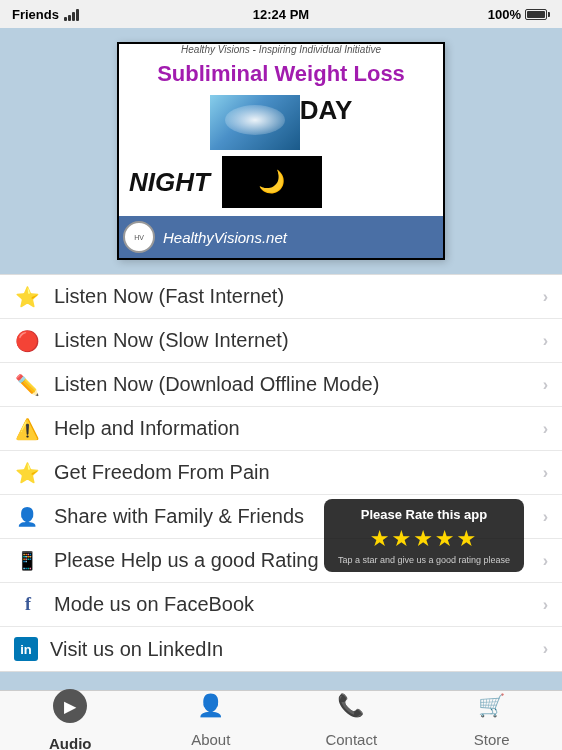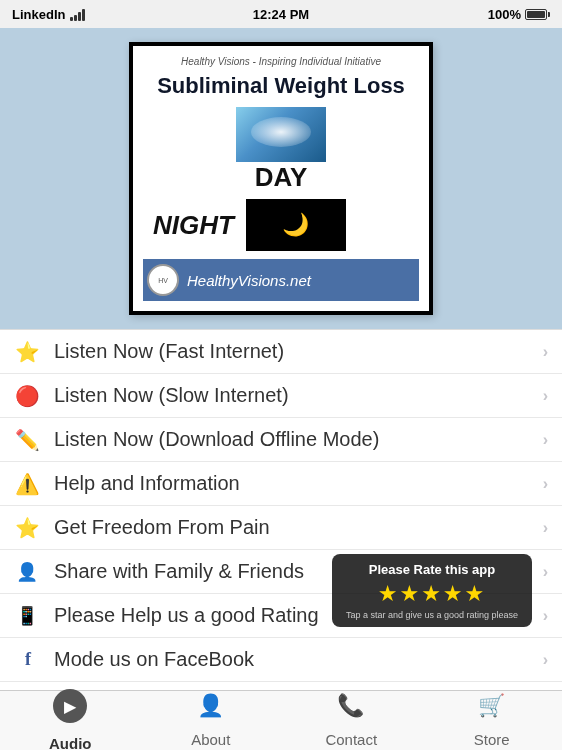--- a/index.html
+++ b/index.html
@@ -37,50 +37,47 @@
       z-index: 1;
       width: 100%;
       height: calc(750px - 28px - 60px);
       overflow-y: auto;
       overflow-x: hidden;
     }
 
     
     .hero-card {
       background: white;
-      border: 4px solid #000000;
+      border: 2px solid #000000;
       margin: 14px auto;
-      width: 304px;
-      padding: 10px;
+      width: 328px;
       box-shadow: 2px 2px 8px rgba(0,0,0,0.2);
     }
 
     .hero-subtitle {
       font-size: 10px;
       text-align: center;
       color: #555;
       font-style: italic;
       margin-bottom: 6px;
     }
 
     .hero-title {
       font-size: 22px;
       font-weight: bold;
       text-align: center;
-      color: #0f172a;
+      color: #a21caf;
       margin-bottom: 8px;
       line-height: 1.2;
     }
 
     .hero-day-row {
       display: flex;
-      align-items: center;
       justify-content: center;
       margin-bottom: 6px;
-      flex-direction: column;
     }
 
     .hero-day-image {
       width: 90px;
       height: 55px;
       background: linear-gradient(135deg, #87ceeb 0%, #4a90c8 40%, #1a5a8a 100%);
       position: relative;
       overflow: hidden;
     }
 
@@ -209,21 +206,21 @@
 
     .menu-item-chevron {
       color: #c7c7cc;
       font-size: 16px;
       font-weight: bold;
     }
 
     
     .rate-popup {
       position: absolute;
-      right: 30px;
+      right: 38px;
       bottom: 10px;
       width: 200px;
       background: rgba(0,0,0,0.8);
       border-radius: 8px;
       padding: 8px 10px 6px;
       text-align: center;
       z-index: 100;
     }
 
     .rate-popup-title {
@@ -334,21 +331,21 @@
       height: 5px;
       background: #333;
       border-radius: 0 1px 1px 0;
     }
   </style>
 </head>
 <body>
 
 <div class="status-bar">
   <div class="left">
-    <span>LinkedIn</span>
+    <span>Friends</span>
     <div class="signal">
       <div class="signal-bar" style="height:4px"></div>
       <div class="signal-bar" style="height:6px"></div>
       <div class="signal-bar" style="height:9px"></div>
       <div class="signal-bar" style="height:12px"></div>
     </div>
   </div>
   <div class="center">12:24 PM</div>
   <div class="right">
     <span>100%</span>

